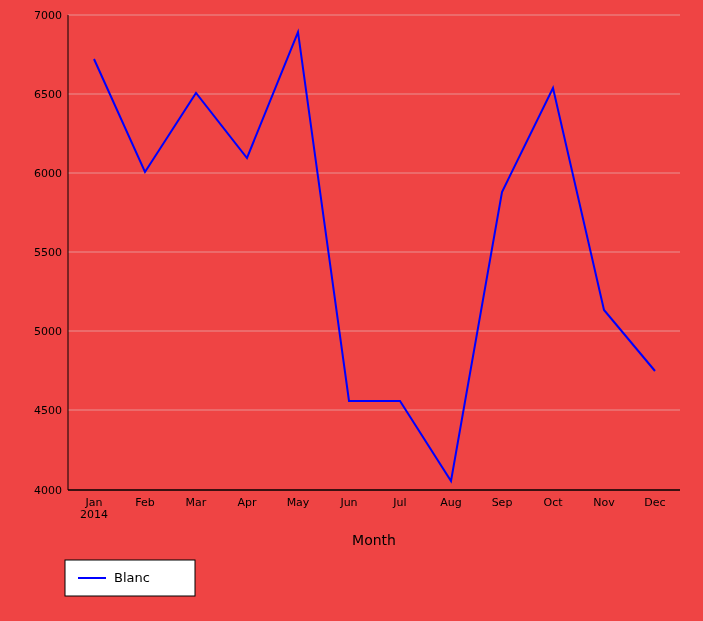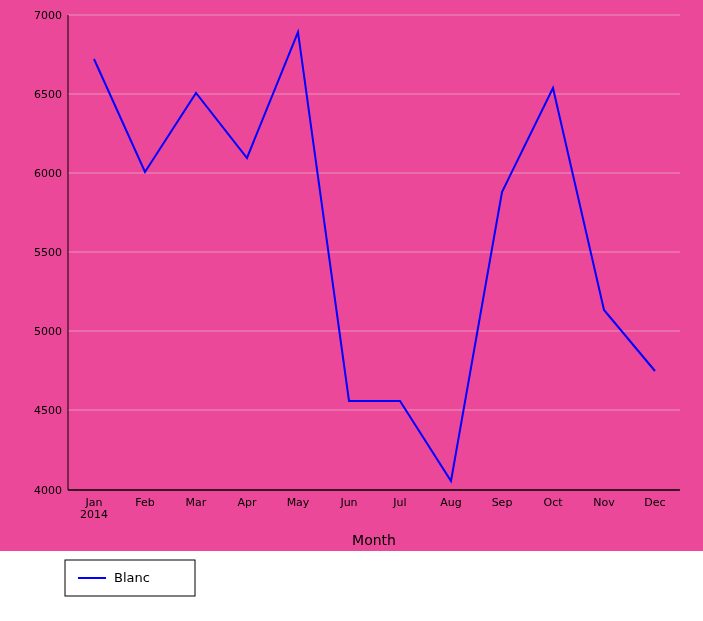--- a/index.html
+++ b/index.html
@@ -5,23 +5,23 @@
     * { margin: 0; padding: 0; box-sizing: border-box; }
     body {
       background: #fff;
       font-family: DejaVu Sans, Arial, sans-serif;
       width: 703px;
       height: 621px;
       overflow: hidden;
     }
     .chart-container {
       width: 703px;
-      height: 551px;
+      height: 621px;
       position: relative;
-      background: #ec4899;
+      background: #ef4444;
     }
     svg {
       position: absolute;
       top: 0; left: 0;
     }
     .tick-label {
       font-size: 11px;
       fill: #000;
     }
     .axis-line {

